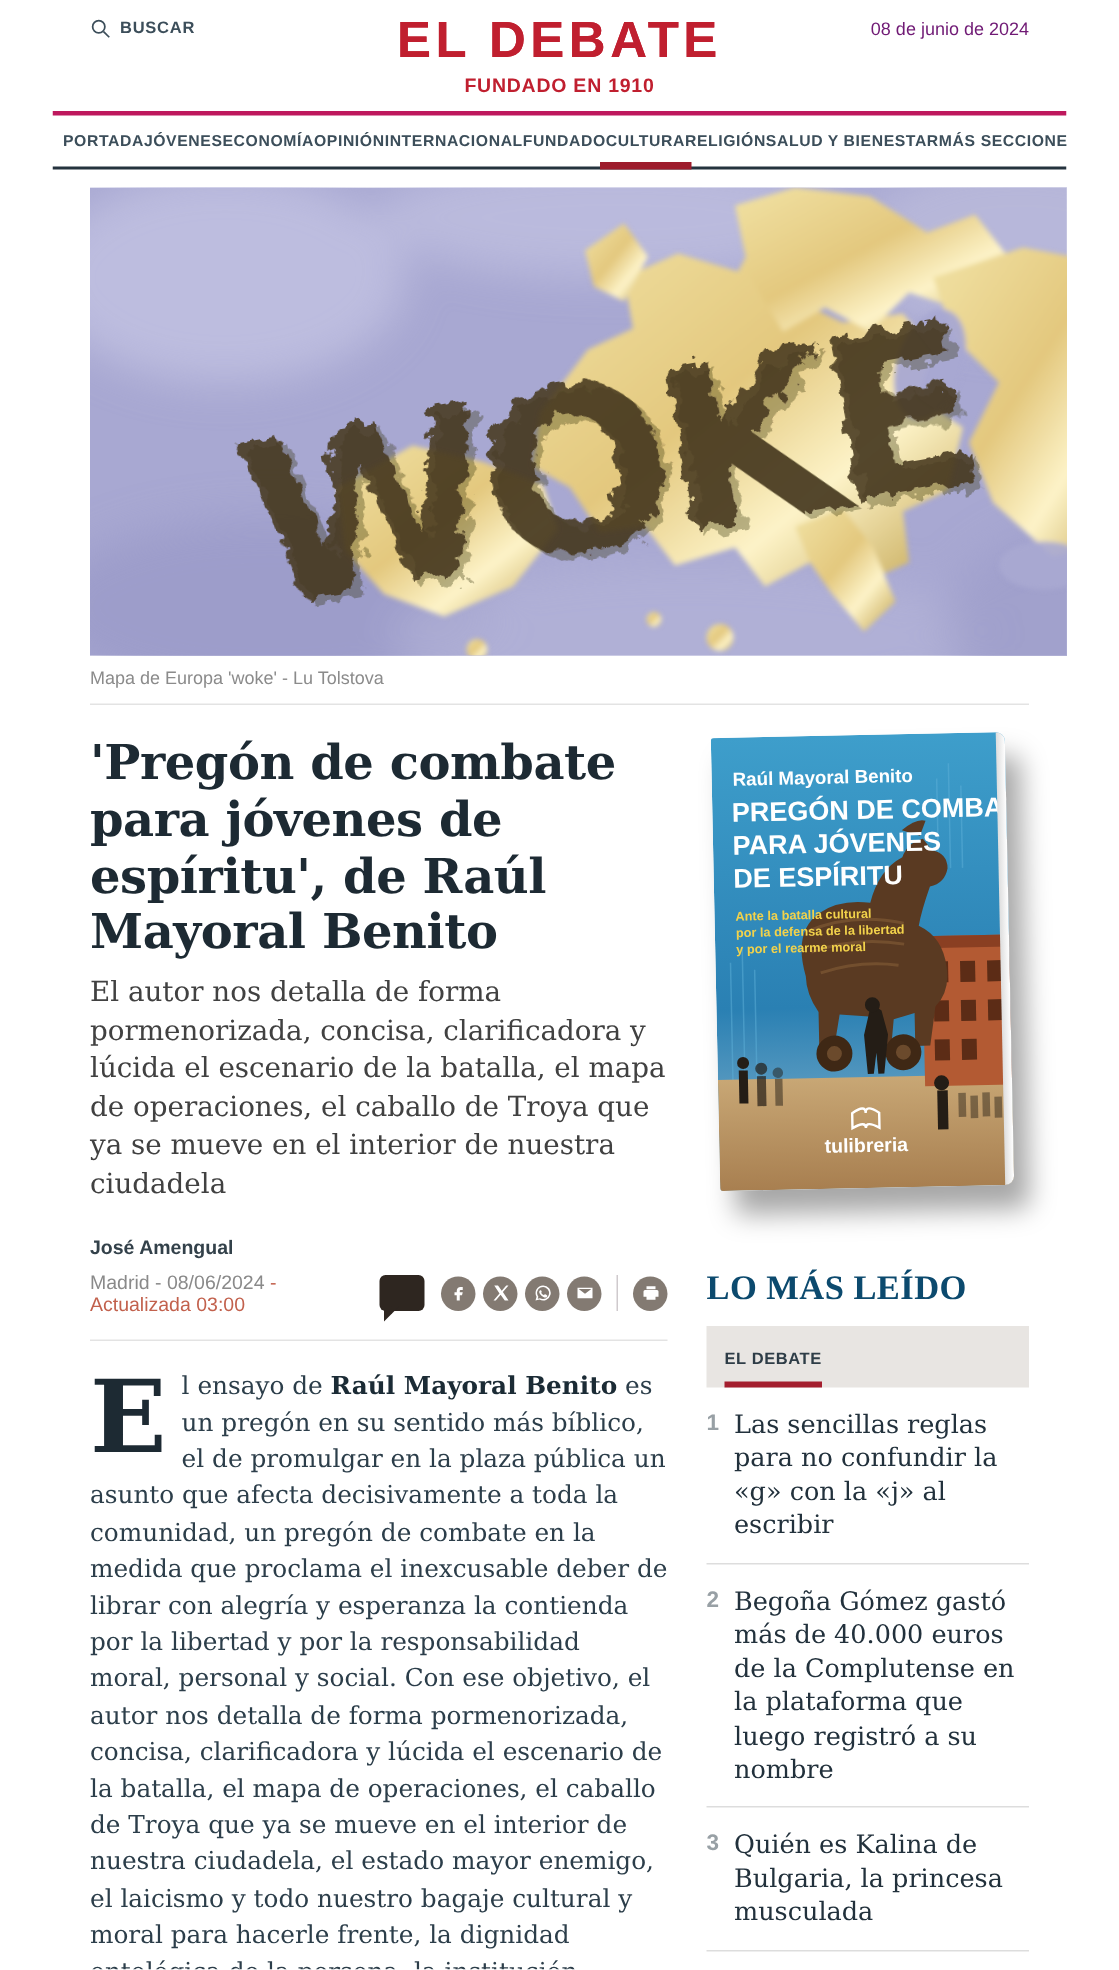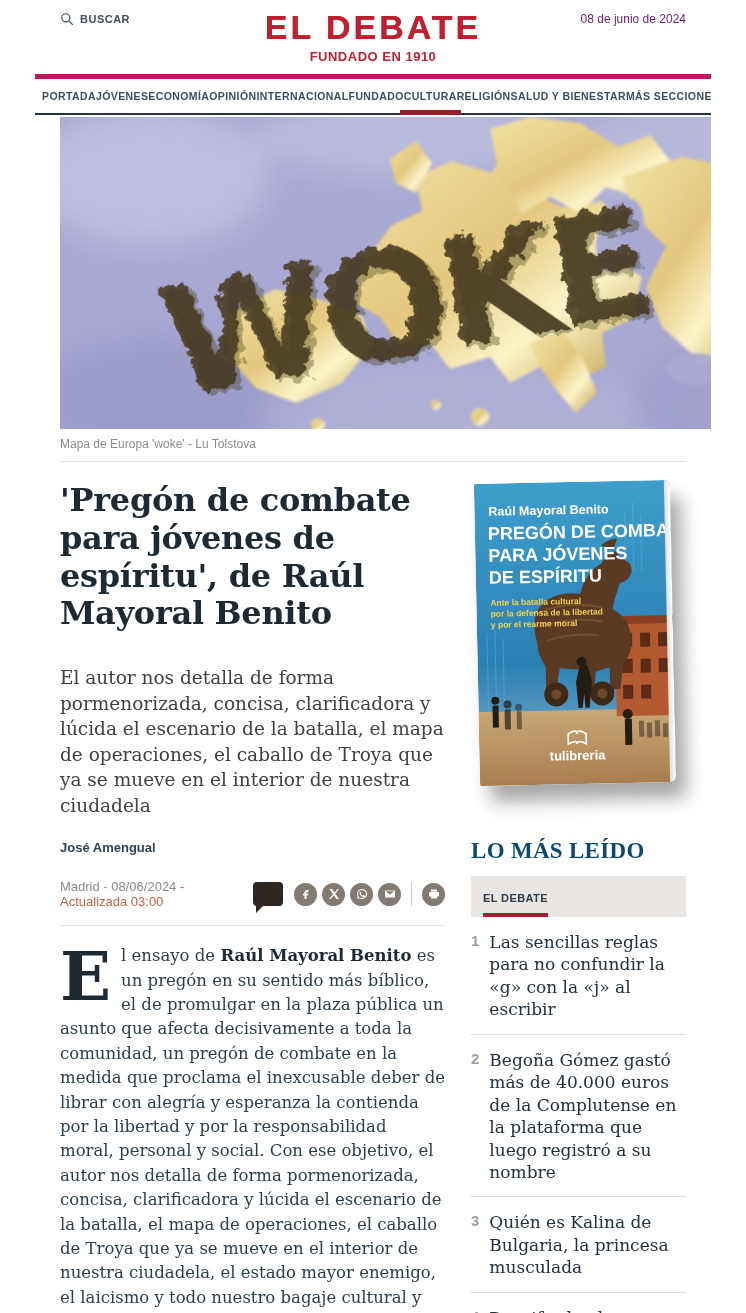--- a/index.html
+++ b/index.html
@@ -12,42 +12,42 @@
   .search { display:flex; align-items:center; gap:6px; margin-top:12px; cursor:pointer; }
   .search svg { width:14px; height:14px; stroke:#3c4e5a; fill:none; stroke-width:2; }
   .search-label { font-size:11px; letter-spacing:.5px; color:#3c4e5a; font-weight:bold; }
   .logo-block { position:absolute; left:0; right:0; top:8px; text-align:center; }
   .logo-title { font-size:34px; font-weight:bold; letter-spacing:3px; color:#c01f2f;
                 font-family:"Liberation Sans", sans-serif; text-shadow:0 0 0 #c01f2f; }
   .logo-tagline { font-size:13px; font-weight:bold; letter-spacing:.5px; color:#c01f2f; margin-top:2px; }
   .topdate { font-size:12px; color:#701a75; margin-top:12px; }
 
   
-  .nav { border-top:5px solid #be185d; border-bottom:2px solid #25333e; padding:0 7px; }
+  .nav { border-top:3px solid #be185d; border-bottom:2px solid #25333e; padding:0 7px; }
   .nav ul { list-style:none; display:flex; justify-content:space-between; align-items:center; height:34px; }
   .nav li { font-size:10.5px; font-weight:bold; letter-spacing:.4px; color:#3c4e5a; cursor:pointer; position:relative; white-space:nowrap; }
   .nav li.active::after { content:""; position:absolute; left:-4px; right:-4px; bottom:-13px; height:5px; background:#9d1c2c; }
 
   
   .content { padding:0 25px; }
-  .hero { margin-top:2px;border-radius:25px; }
+  .hero { margin-top:12px;border-radius:25px; }
   .hero svg { display:block; width:696px; height:312px; }
   .hero-caption { font-size:12px; color:#8b8b8b; padding:8px 0 10px; }
   .rule { border-top:1px solid #e3e3e3; }
 
   
   .cols { display:flex; margin-top:20px; }
   .col-main { width:455px; margin-right:26px; }
   .col-side { width:215px; }
 
   
   h1.title { font-family:"DejaVu Serif", serif; font-weight:600; font-size:32px; line-height:1.18; color:#1d2a33; letter-spacing:-.3px; }
-  .subtitle { font-family:"DejaVu Serif", serif; font-size:18.5px; line-height:1.38; color:#414141; margin-top:32px; }
+  .subtitle { font-family:"DejaVu Serif", serif; font-size:18.5px; line-height:1.38; color:#414141; margin-top:8px; }
   .author { font-size:13px; font-weight:bold; color:#33414a; margin-top:22px; }
-  .byline-row { display:flex; justify-content:space-between; align-items:center; margin-top:24px; }
+  .byline-row { display:flex; justify-content:space-between; align-items:center; margin-top:8px; }
   .byline { font-size:13px; color:#8a8a8a; }
   .byline .updated { color:#c2614d; }
   .social { display:flex; align-items:center; gap:5px; }
   .bubble { width:30px; height:24px; background:#2e2620; border-radius:4px; position:relative; margin-right:6px; cursor:pointer; }
   .bubble::after { content:""; position:absolute; left:3px; bottom:-7px; border:5px solid transparent; border-top-color:#2e2620; border-left-color:#2e2620; }
   .scircle { width:23px; height:23px; border-radius:50%; background:#837a72; display:flex; align-items:center; justify-content:center; cursor:pointer; }
   .scircle svg { width:12px; height:12px; fill:#fff; }
   .vline { width:1px; height:24px; background:#cfcacd; margin:0 5px; }
   .body-rule { border-top:1px solid #e3e3e3; margin-top:16px; }
 

